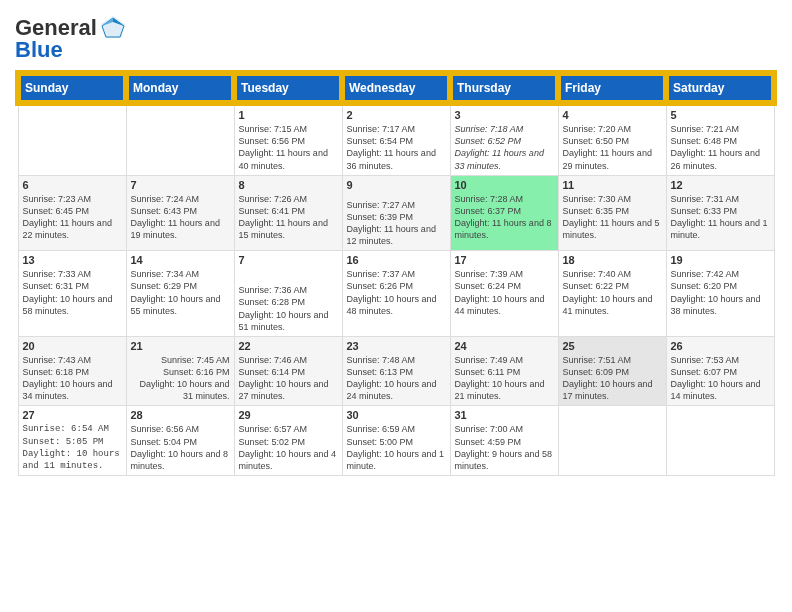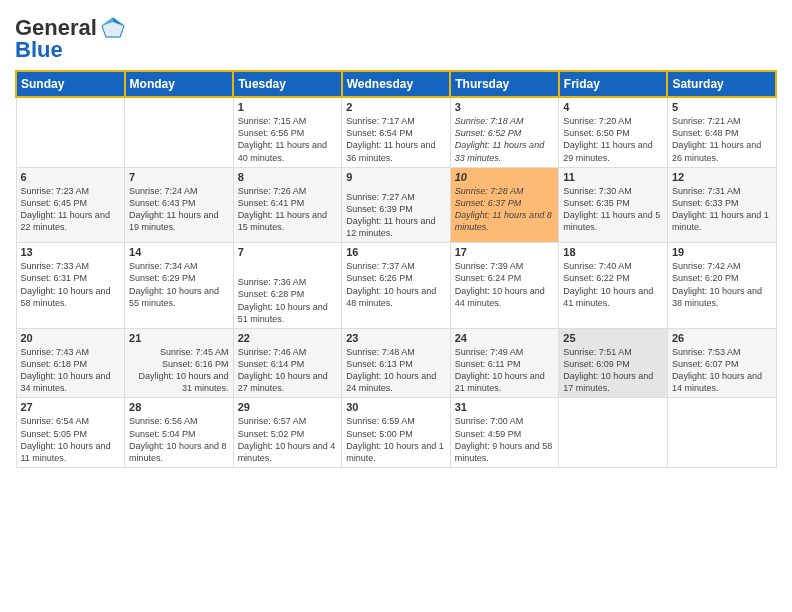--- a/index.html
+++ b/index.html
@@ -60,21 +60,21 @@
       border-collapse: collapse;
       border: 1px solid #ccc;
     }
     .calendar th {
       background-color: #1565c0;
       color: #fff;
       font-size: 12px;
       font-weight: bold;
       padding: 5px 4px;
       text-align: left;
-      border: 2px solid #eab308;
+      border: 6px solid #eab308;
     }
     .calendar td {
       width: 14.28%;
       vertical-align: top;
       padding: 3px 4px;
       border: 1px solid #ddd;
       font-size: 9.5px;
       color: #333;
       min-height: 72px;
       background: #fff;
@@ -190,21 +190,21 @@
             <div class="day-info" style="white-space: pre-line;">Sunrise: 7:26 AM
 Sunset: 6:41 PM
 Daylight: 11 hours and 15 minutes.</div>
           </td>
           <td style="background: rgb(245, 245, 245);">
             <span class="day-num">9</span>
             <div class="day-info" style="white-space: pre-line; margin-top: 8px;">Sunrise: 7:27 AM
 Sunset: 6:39 PM
 Daylight: 11 hours and 12 minutes.</div>
           </td>
-          <td style="background: #fdba74; font-style: italic;">
+          <td style="background: #86efac;">
             <span class="day-num">10</span>
             <div class="day-info" style="white-space: pre-line;">Sunrise: 7:28 AM
 Sunset: 6:37 PM
 Daylight: 11 hours and 8 minutes.</div>
           </td>
           <td style="background: rgb(245, 245, 245);">
             <span class="day-num">11</span>
             <div class="day-info" style="white-space: pre-line;">Sunrise: 7:30 AM
 Sunset: 6:35 PM
 Daylight: 11 hours and 5 minutes.</div>
@@ -300,21 +300,21 @@
           <td style="background: rgb(245, 245, 245);">
             <span class="day-num">26</span>
             <div class="day-info" style="white-space: pre-line;">Sunrise: 7:53 AM
 Sunset: 6:07 PM
 Daylight: 10 hours and 14 minutes.</div>
           </td>
         </tr>
         <tr>
           <td>
             <span class="day-num">27</span>
-            <div class="day-info" style="white-space: pre-line;">Sunrise: 6:54 AM
+            <div class="day-info" style="white-space: pre-line; font-family: Liberation Mono, monospace;">Sunrise: 6:54 AM
 Sunset: 5:05 PM
 Daylight: 10 hours and 11 minutes.</div>
           </td>
           <td>
             <span class="day-num">28</span>
             <div class="day-info" style="white-space: pre-line;">Sunrise: 6:56 AM
 Sunset: 5:04 PM
 Daylight: 10 hours and 8 minutes.</div>
           </td>
           <td>

